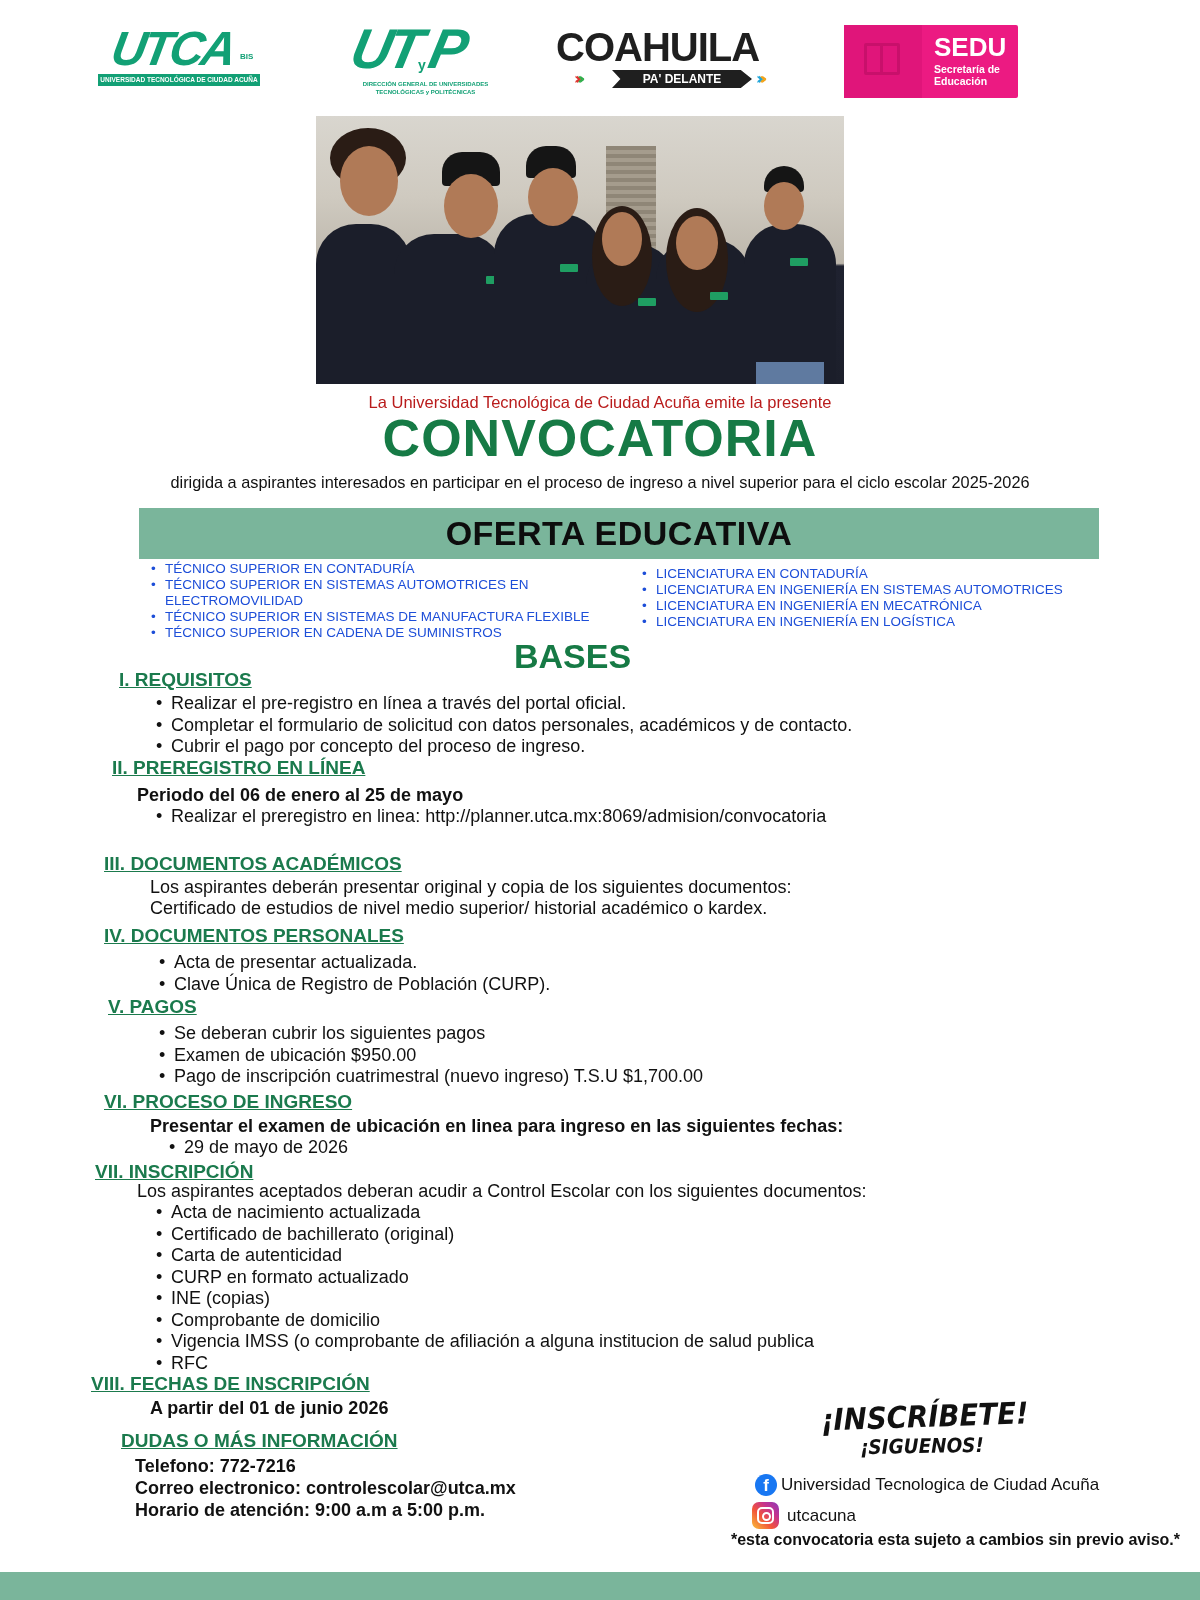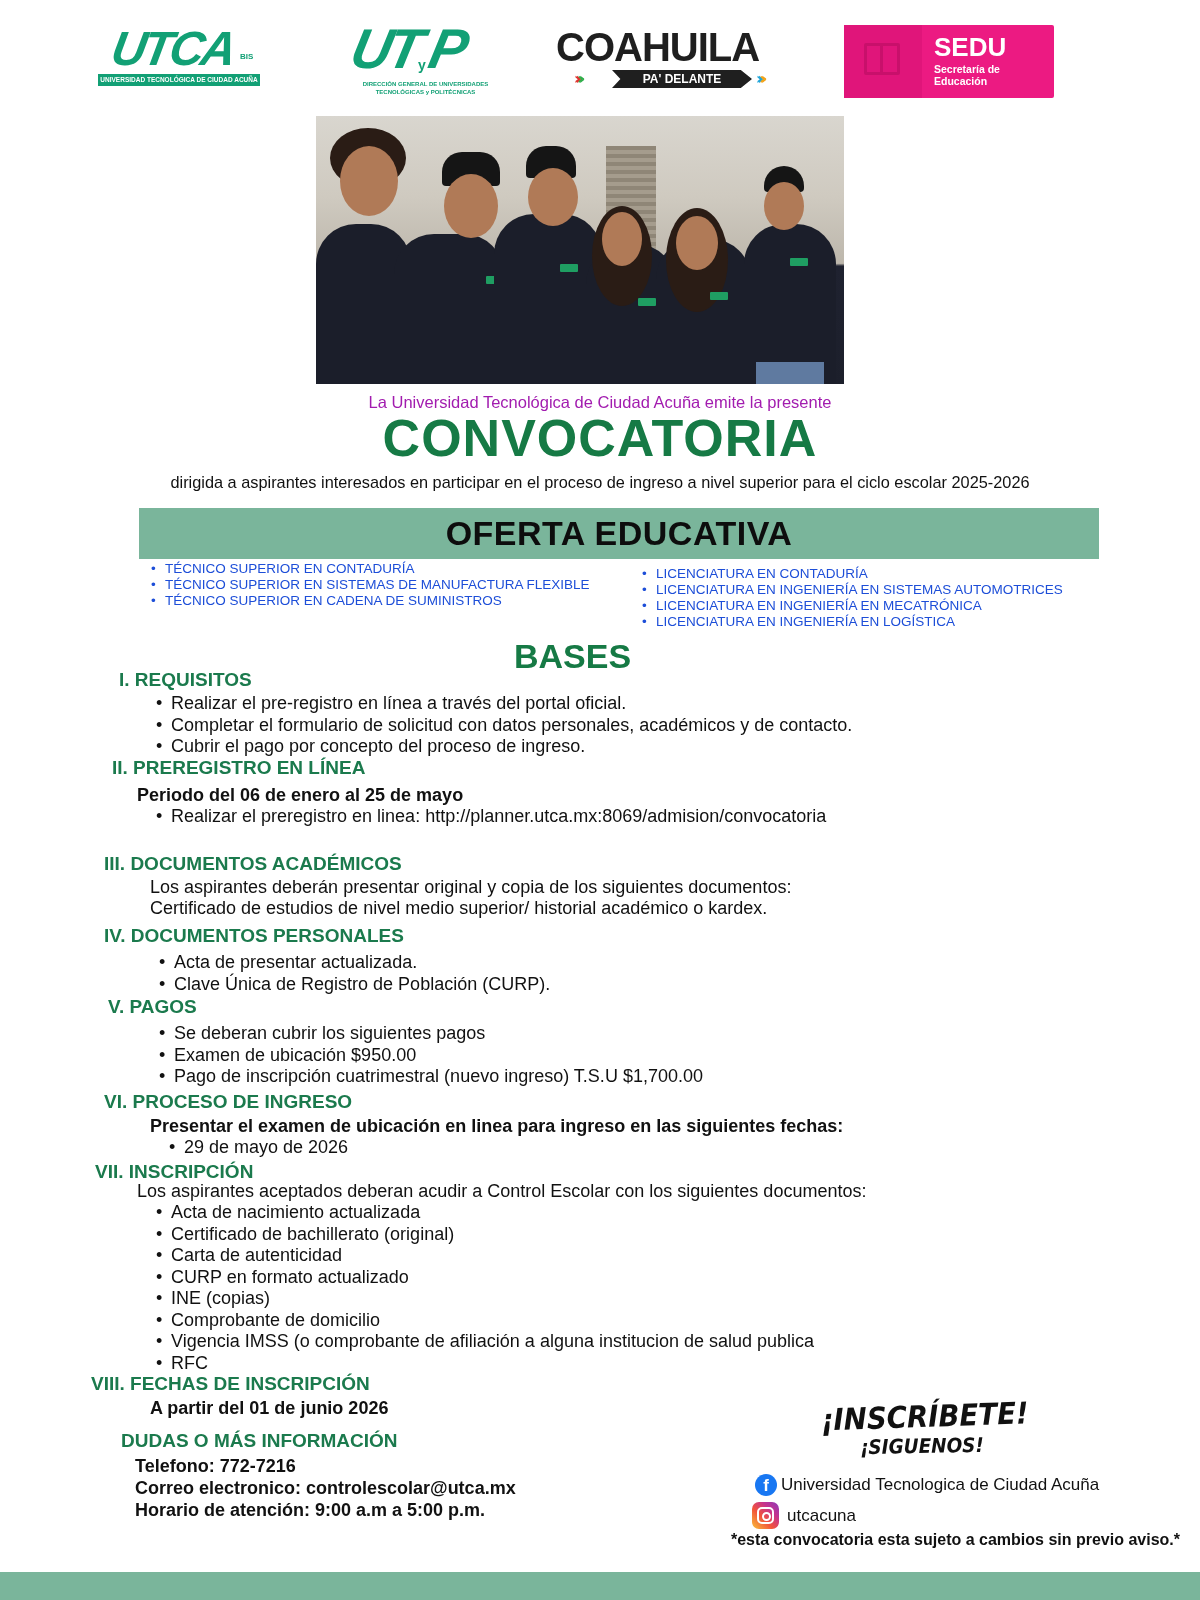--- a/index.html
+++ b/index.html
@@ -18,52 +18,52 @@
   .utp-word { position: absolute; left: 4px; top: -2px; font: italic 900 56px/58px "Liberation Sans", sans-serif; color: #12a075; letter-spacing: -4px; transform: skewX(-12deg); }
   .utp-y { position: absolute; left: 70px; top: 36px; font: 700 14px/14px "Liberation Sans", sans-serif; color: #12a075; }
   .utp-sub { position: absolute; left: 0; top: 58px; width: 155px; text-align: center; font: 700 6px/8px "Liberation Sans", sans-serif; color: #12a075; }
 
   .logo-coahuila { left: 556px; top: 24px; width: 235px; height: 70px; }
   .coa-word { position: absolute; left: 0; top: 0; font: 900 40px/46px "Liberation Sans", sans-serif; color: #1f1f1f; letter-spacing: -1px; }
   .coa-band { position: absolute; left: 56px; top: 46px; width: 140px; height: 18px; background: #1f1f1f; color: #fff; font: 700 12px/18px "Liberation Sans", sans-serif; text-align: center; clip-path: polygon(0 0, 92% 0, 100% 50%, 92% 100%, 0 100%, 6% 50%); }
   .coa-arrows-l { position: absolute; left: 18px; top: 46px; font: 900 16px/18px "DejaVu Sans", sans-serif; letter-spacing: -5px; }
   .coa-arrows-r { position: absolute; left: 200px; top: 46px; font: 900 16px/18px "DejaVu Sans", sans-serif; letter-spacing: -5px; }
 
-  .logo-sedu { left: 844px; top: 25px; width: 210px; height: 73px; background: #ec1a82; border-radius: 2px; }
+  .logo-sedu { left: 844px; top: 25px; width: 174px; height: 73px; background: #ec1a82; border-radius: 2px; }
   .sedu-left { position: absolute; left: 0; top: 0; width: 78px; height: 73px; background: #e0157a; }
   .sedu-book { position: absolute; left: 20px; top: 18px; width: 36px; height: 32px; border: 3px solid #c8106b; border-radius: 2px; }
   .sedu-book:after { content: ""; position: absolute; left: 13px; top: 0; width: 3px; height: 26px; background: #c8106b; }
   .sedu-title { position: absolute; left: 90px; top: 8px; font: 900 26px/28px "Liberation Sans", sans-serif; color: #fff; }
   .sedu-sub { position: absolute; left: 90px; top: 38px; font: 600 10.5px/12px "Liberation Sans", sans-serif; color: #fff; }
 
   
   .photo { left: 316px; top: 116px; width: 528px; height: 268px; background: linear-gradient(180deg, #d9d6cf 0%, #cfcac0 30%, #bdb7ac 55%, #1f2230 56%, #1c1f2b 100%); overflow: hidden; }
   .photo .door { position: absolute; left: 290px; top: 30px; width: 50px; height: 110px; background: repeating-linear-gradient(180deg, #8f8677 0 4px, #a59c8d 4px 8px); }
   .photo .person { position: absolute; bottom: 0; background: #1b1e2a; border-radius: 40px 40px 0 0; }
   .photo .head { position: absolute; border-radius: 50%; background: #b07a57; }
   .photo .cap { position: absolute; background: #151515; border-radius: 20px 20px 4px 4px; }
   .photo .hair { position: absolute; background: #2a1c15; border-radius: 50%; }
   .photo .logo-shirt { position: absolute; width: 18px; height: 8px; background: #1f9e62; border-radius: 1px; }
   .photo .jeans { position: absolute; bottom: 0; background: #5f7aa0; }
 
   
-  .intro { left: 0; top: 392px; width: 1200px; text-align: center; font: 400 16.5px/20px "Liberation Sans", sans-serif; color: #a21caf; }
+  .intro { left: 0; top: 392px; width: 1200px; text-align: center; font: 400 16.5px/20px "Liberation Sans", sans-serif; color: #b91c1c; }
   .main-title { left: 0; top: 408px; width: 1200px; text-align: center; font: 900 52px/60px "Liberation Sans", sans-serif; color: #167a45; letter-spacing: 1px; }
   .subtitle { left: 0; top: 472px; width: 1200px; text-align: center; font: 400 17px/22px "Liberation Sans", sans-serif; color: #111; transform: scaleX(0.96); }
 
   .oferta-banner { left: 139px; top: 508px; width: 960px; height: 51px; background: #7ab59b; }
   .oferta-title { position: absolute; left: 0; top: 0; width: 100%; text-align: center; font: 900 34px/51px "Liberation Sans", sans-serif; color: #0d0d0d; letter-spacing: 0.5px; }
 
   ul.prog { list-style: none; position: absolute; font: 400 13.5px/16px "Liberation Sans", sans-serif; color: #1d4ed8; }
   ul.prog li { position: relative; padding-left: 16px; }
   ul.prog li:before { content: "•"; position: absolute; left: 2px; top: 0; }
 
   .bases { left: 0; top: 636px; width: 1145px; text-align: center; font: 900 34px/40px "Liberation Sans", sans-serif; color: #167a45; }
 
-  .sec-h { position: absolute; font: 700 19px/22px "Liberation Sans", sans-serif; color: #1b7a4d; white-space: nowrap; }
+  .sec-h { position: absolute; font: 700 19px/22px "Liberation Sans", sans-serif; color: #1b7a4d; white-space: nowrap; text-decoration: underline; }
   .body-t { position: absolute; font: 400 18px/21.5px "Liberation Sans", sans-serif; color: #111; white-space: nowrap; }
   .bold-t { position: absolute; font: 700 18px/21.5px "Liberation Sans", sans-serif; color: #111; white-space: nowrap; }
   ul.bul { list-style: none; position: absolute; font: 400 18px/21.5px "Liberation Sans", sans-serif; color: #111; white-space: nowrap; }
   ul.bul li { position: relative; padding-left: 18px; }
   ul.bul li:before { content: "•"; position: absolute; left: 3px; top: 0; }
 
   
   .inscribete { left: 812px; top: 1400px; width: 220px; text-align: center; font: 900 italic 30px/34px "DejaVu Sans", sans-serif; color: #111; transform: rotate(-2deg) scaleX(0.92); }
   .siguenos { left: 812px; top: 1434px; width: 220px; text-align: center; font: 900 italic 20px/24px "DejaVu Sans", sans-serif; color: #111; transform: rotate(-1deg) scaleX(0.92); }
   .social-row { position: absolute; display: flex; align-items: center; gap: 4px; font: 400 17px/22px "Liberation Sans", sans-serif; color: #111; white-space: nowrap; }
@@ -148,20 +148,21 @@
 <div class="abs intro">La Universidad Tecnológica de Ciudad Acuña emite la presente</div>
 <div class="abs main-title">CONVOCATORIA</div>
 <div class="abs subtitle">dirigida a aspirantes interesados en participar en el proceso de ingreso a nivel superior para el ciclo escolar 2025-2026</div>
 
 <div class="abs oferta-banner">
   <div class="oferta-title">OFERTA EDUCATIVA</div>
 </div>
 
 <ul class="prog" style="left:149px;top:561px;width:480px;">
   <li>TÉCNICO SUPERIOR EN CONTADURÍA</li>
+  <li>TÉCNICO SUPERIOR EN SISTEMAS AUTOMOTRICES EN ELECTROMOVILIDAD</li>
   <li>TÉCNICO SUPERIOR EN SISTEMAS DE MANUFACTURA FLEXIBLE</li>
   <li>TÉCNICO SUPERIOR EN CADENA DE SUMINISTROS</li>
 </ul>
 
 <ul class="prog" style="left:640px;top:566px;width:460px;white-space:nowrap;">
   <li>LICENCIATURA EN CONTADURÍA</li>
   <li>LICENCIATURA EN INGENIERÍA EN SISTEMAS AUTOMOTRICES</li>
   <li>LICENCIATURA EN INGENIERÍA EN MECATRÓNICA</li>
   <li>LICENCIATURA EN INGENIERÍA EN LOGÍSTICA</li>
 </ul>

